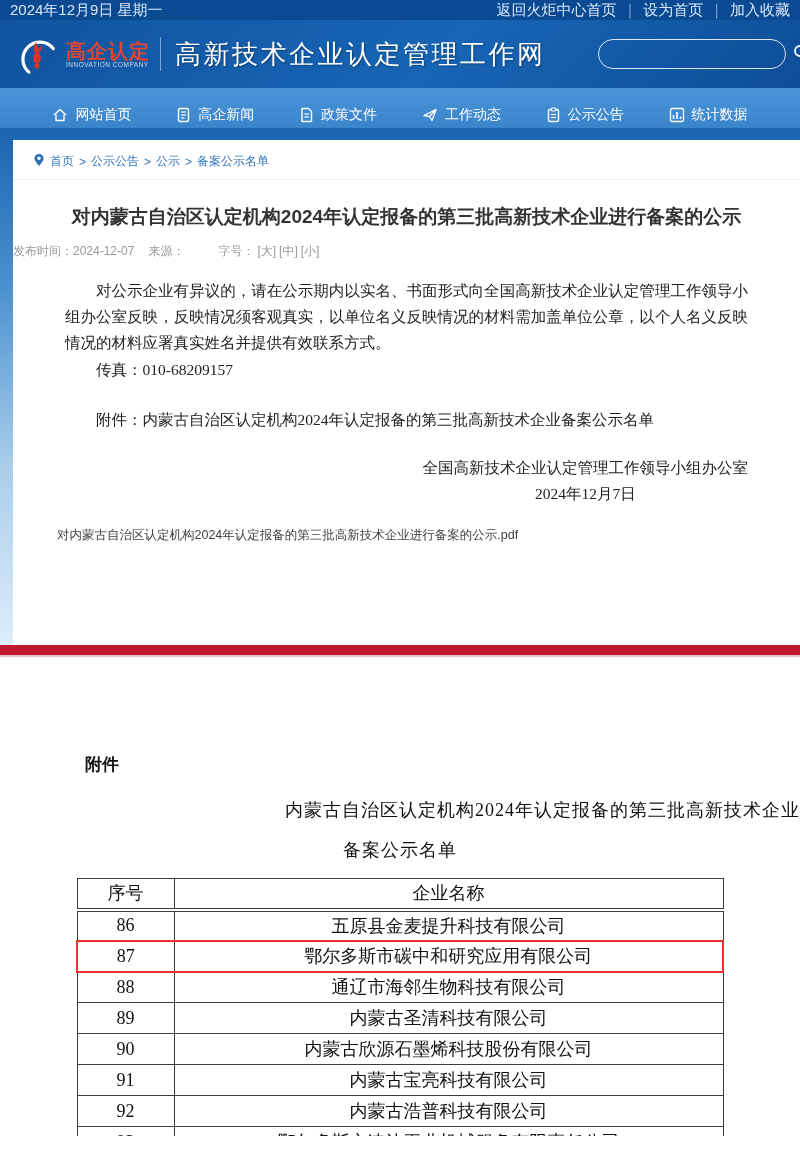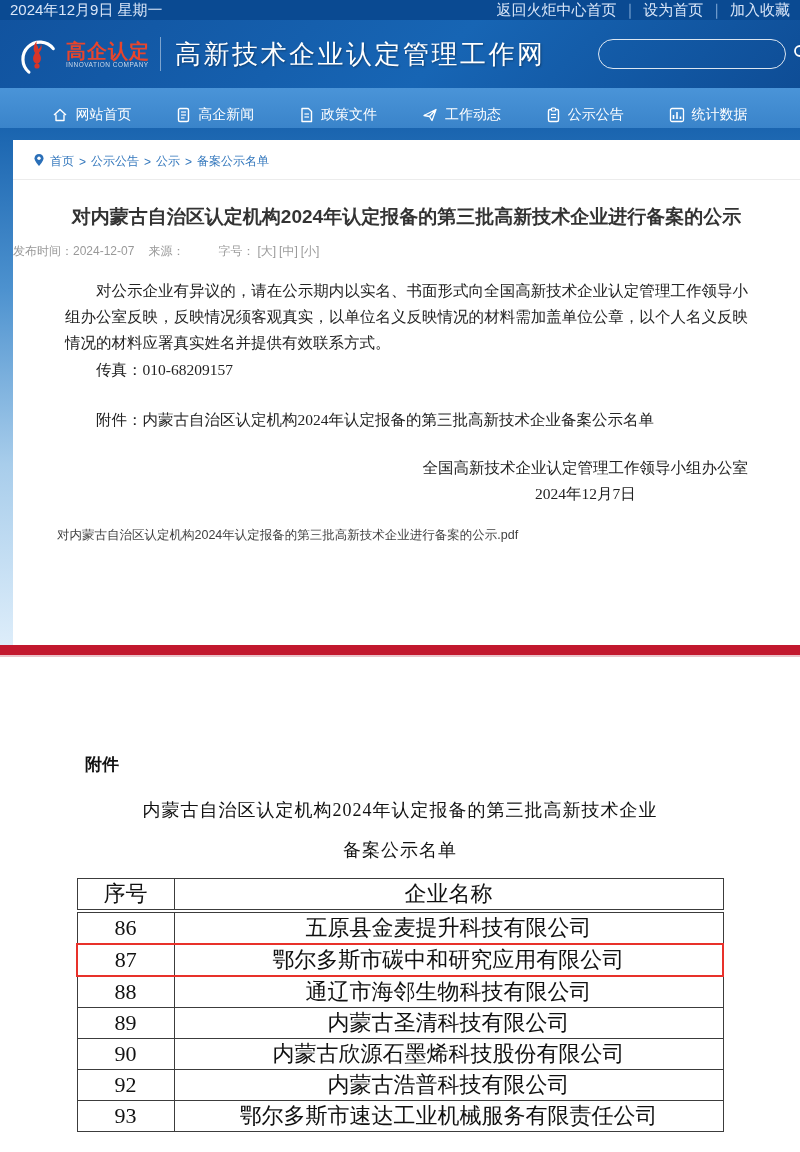--- a/index.html
+++ b/index.html
@@ -64,26 +64,26 @@
   .pdf-link { display:inline-block; margin:20px 0 0 44px; font-size:12.5px; color:#3f3f3f;
               font-family:"Liberation Sans",sans-serif; text-decoration:none; cursor:pointer; }
 
   
   .red-bar { height:12px; background:#c2182e; border-bottom:2px solid #e9c2c9; }
 
   
   .doc-section { background:#fff; height:479px; overflow:hidden; padding-top:96px;
                  font-family:"Liberation Serif","DejaVu Serif",serif; color:#111; }
   .doc-label { padding-left:85px; font-size:17px;font-weight:bold; }
-  .doc-title1 { margin-top:22px; text-align:center; font-size:18px; letter-spacing:1px; }
+  .doc-title1 { margin-top:22px; text-align:right; font-size:18px; letter-spacing:1px; }
   .doc-title2 { margin-top:16px; text-align:center; font-size:18px; letter-spacing:1px; }
 
   table.roster { margin:16px auto 0; width:648px; border-collapse:collapse; table-layout:fixed; }
   .roster th, .roster td { border:1px solid #3c3c3c; text-align:center; font-weight:normal;
-                           font-size:22px; color:#111; }
+                           font-size:18px; color:#111; }
   .roster th { height:31px; }
   .roster thead th { border-bottom:4px double #3c3c3c; }
   .roster td { height:31px; }
   .col-no { width:97px; }
   tr.hl td { border-top:2.5px solid #e8312a; border-bottom:2.5px solid #e8312a; }
   tr.hl td:first-child { border-left:2.5px solid #e8312a; }
   tr.hl td:last-child { border-right:2.5px solid #e8312a; }
 </style>
 </head>
 <body>
@@ -264,20 +264,24 @@
       </tr>
       <tr>
         <td>89</td>
         <td>内蒙古圣清科技有限公司</td>
       </tr>
       <tr>
         <td>90</td>
         <td>内蒙古欣源石墨烯科技股份有限公司</td>
       </tr>
       <tr>
+        <td>91</td>
+        <td>内蒙古宝亮科技有限公司</td>
+      </tr>
+      <tr>
         <td>92</td>
         <td>内蒙古浩普科技有限公司</td>
       </tr>
       <tr>
         <td>93</td>
         <td>鄂尔多斯市速达工业机械服务有限责任公司</td>
       </tr>
     </tbody>
   </table>
 </div>

